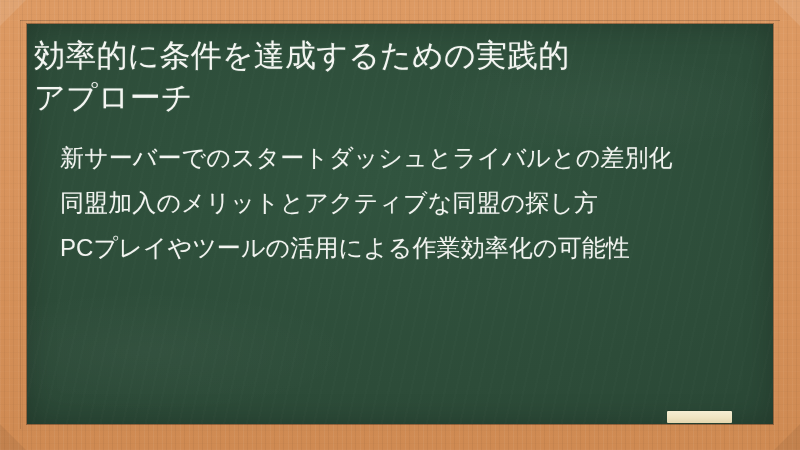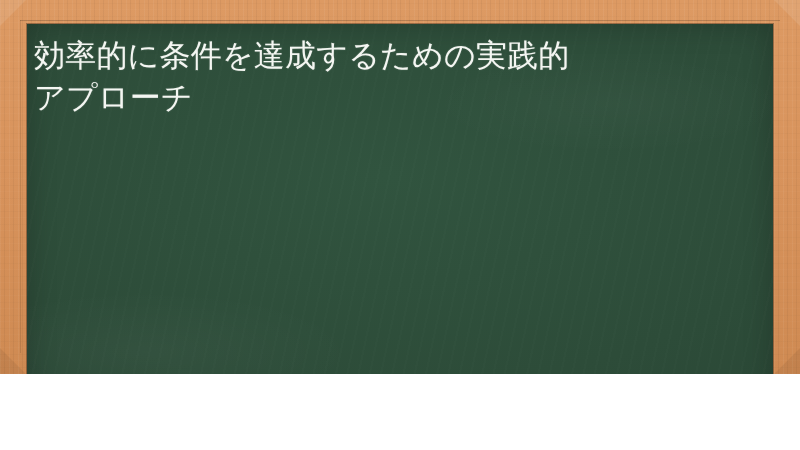--- a/index.html
+++ b/index.html
@@ -3,21 +3,21 @@
 <meta charset="utf-8">
 <style>
   html, body {
     margin: 0;
     padding: 0;
     background: #ffffff;
   }
   #screenshot {
     position: relative;
     width: 800px;
-    height: 374px;
+    height: 450px;
     overflow: hidden;
     font-family: "Liberation Sans", "DejaVu Sans", sans-serif;
   }
 
   
   .frame {
     position: absolute;
     inset: 0;
     background:
       repeating-linear-gradient(
@@ -162,19 +162,24 @@
   </div>
 
   <div class="board">
     <div class="board-dust"></div>
 
     <div class="board-content">
 
       <h1 class="title">効率的に条件を達成するための実践的
 アプローチ</h1>
 
+      <ul class="bullet-list">
+        <li class="bullet-item">新サーバーでのスタートダッシュとライバルとの差別化</li>
+        <li class="bullet-item">同盟加入のメリットとアクティブな同盟の探し方</li>
+        <li class="bullet-item">PCプレイやツールの活用による作業効率化の可能性</li>
+      </ul>
 
     </div>
 
     <div class="chalk-stick"></div>
   </div>
 
 </div>
 
 </body></html>

